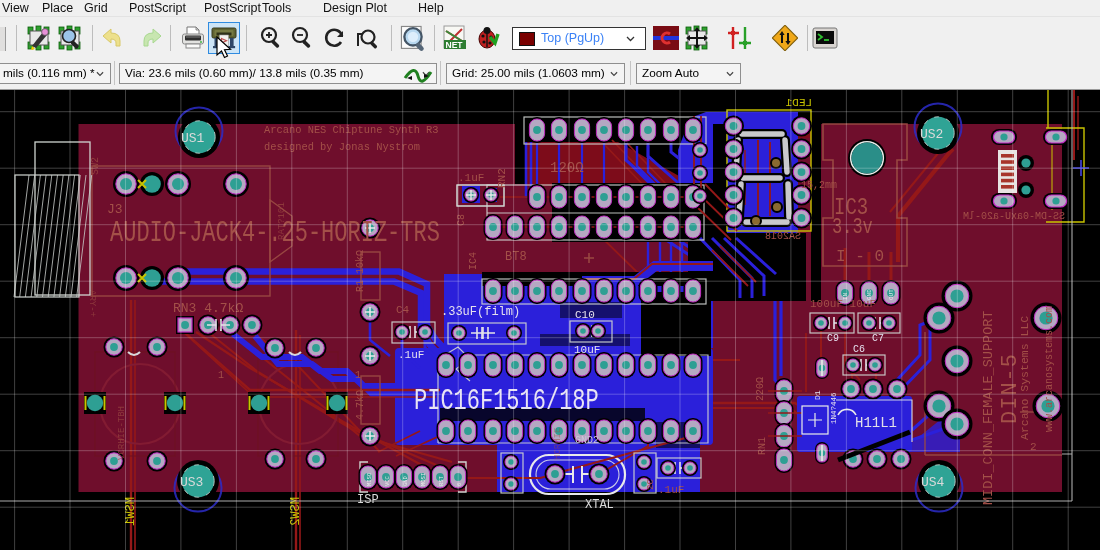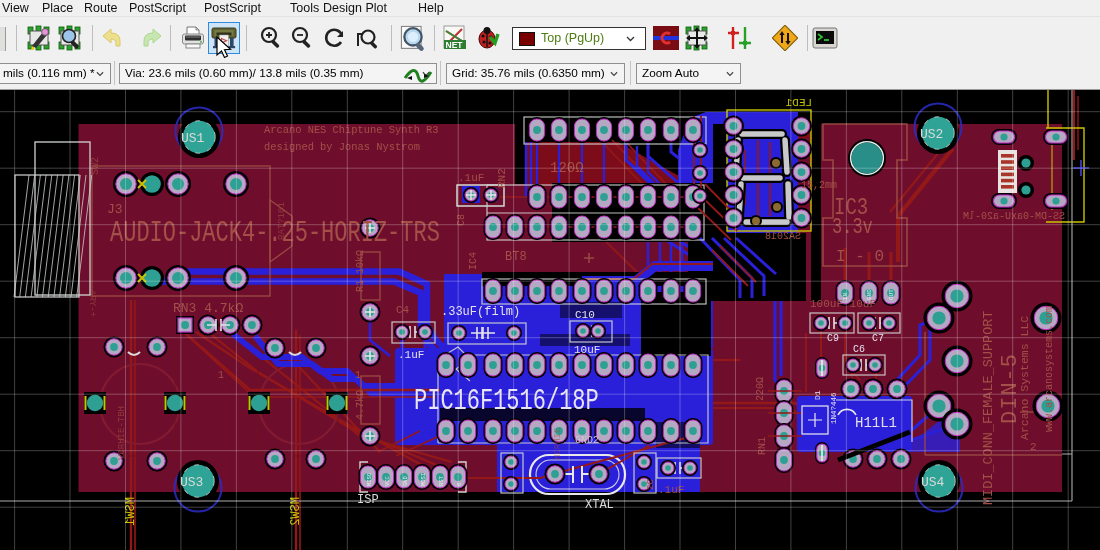--- a/index.html
+++ b/index.html
@@ -1,20 +1,20 @@
 <!DOCTYPE html>
 <html><head><meta charset="utf-8"><style>html,body{margin:0;padding:0;width:1100px;height:550px;overflow:hidden;background:#000;}body{font-family:"Liberation Sans",sans-serif;-webkit-font-smoothing:antialiased;}.chrome{position:absolute;left:0;top:0;width:1100px;height:90px;background:#f0f0f0;}.menubar{position:absolute;left:0;top:0;width:1100px;height:17px;font-size:12.5px;color:#111;}.menubar span{position:absolute;top:1px;}.tb1{position:absolute;left:0;top:17px;width:1100px;height:40px;}.tb2{position:absolute;left:0;top:57px;width:1100px;height:33px;border-bottom:1px solid #9a9a9a;box-sizing:border-box;}.sep{position:absolute;top:8px;width:1px;height:26px;background:#bdbdbd;}.sep2{position:absolute;top:4px;width:1px;height:24px;background:#c4c4c4;}.ico{position:absolute;top:8px;width:26px;height:26px;}.combo{position:absolute;top:6px;height:21px;background:#f4f4f4;border:1px solid #8f8f8f;box-sizing:border-box;font-size:11.8px;color:#000;white-space:nowrap;overflow:hidden;}.combo .t{position:absolute;left:5px;top:2px;}.chev{position:absolute;top:7px;width:8px;height:6px;}.tooltip{position:absolute;left:222px;top:61px;width:229px;height:17px;background:#fff;border:1px solid #646464;font-size:11.3px;color:#111;z-index:30;white-space:nowrap;}</style></head><body>
 <div class="chrome">
     <div class="menubar">
       <span style="left:2px">View</span>
       <span style="left:42px">Place</span>
-      <span style="left:84px">Route</span>
+      <span style="left:84px">Grid</span>
       <span style="left:129px">PostScript</span>
       <span style="left:204px">PostScript</span>
-      <span style="left:290px">Tools</span>
+      <span style="left:262px">Tools</span>
       <span style="left:323px">Design Plot</span>
       <span style="left:418px">Help</span>
     </div>
     <div style="position:absolute;left:0;top:16px;width:1100px;height:1px;background:#e3e3e3"></div>
     <div class="tb1">
       <div style="position:absolute;left:0;top:10px;width:5px;height:24px;background:#e0dfde;border-right:1px solid #999"></div>
       <div class="sep" style="left:16px"></div>
       <div class="sep" style="left:91.5px"></div>
       <div class="sep" style="left:170px"></div>
       <div class="sep" style="left:246px"></div>
@@ -106,21 +106,21 @@
       <svg class="ico" style="left:476px;top:8px;width:26px;height:26px" viewBox="0 0 26 26">
         <ellipse cx="11" cy="14" rx="8" ry="9" fill="#c02020" stroke="#400" stroke-width="1"></ellipse>
         <circle cx="11" cy="5.5" r="3.5" fill="#111"></circle>
         <path d="M11,6 v16" stroke="#111" stroke-width="1.4"></path>
         <circle cx="7" cy="11" r="1.6" fill="#111"></circle>
         <circle cx="15" cy="12" r="1.6" fill="#111"></circle>
         <circle cx="8" cy="17" r="1.6" fill="#111"></circle>
         <circle cx="14" cy="18" r="1.6" fill="#111"></circle>
         <path d="M14,12 l5,6 3,-9" fill="none" stroke="#20a020" stroke-width="3.4"></path>
       </svg>
-      <div style="position:absolute;left:512px;top:10px;width:134px;height:23px;background:#fff;border:1px solid #333;box-sizing:border-box;font-size:12.5px;color:#4d7c0f">
+      <div style="position:absolute;left:512px;top:10px;width:134px;height:23px;background:#fff;border:1px solid #333;box-sizing:border-box;font-size:12.5px;color:#3b82f6">
         <div style="position:absolute;left:6px;top:4px;width:14px;height:12px;background:#7A0000;border:1px solid #111"></div>
         <span style="position:absolute;left:28px;top:3px">Top (PgUp)</span>
         <svg style="position:absolute;left:113px;top:8px" width="9" height="6" viewBox="0 0 9 6">
           <path d="M1,1 L4.5,4.5 L8,1" fill="none" stroke="#333" stroke-width="1.3"></path>
         </svg>
       </div>
       <svg class="ico" style="left:652px;top:8px;width:28px;height:26px" viewBox="0 0 26 26">
         <rect x="0" y="1" width="26" height="24" fill="#7A0C14"></rect>
         <rect x="0" y="11" width="26" height="4" fill="#2233dd"></rect>
         <path d="M17,9 a5,5 0 1 0 0,8" fill="none" stroke="#e03030" stroke-width="3"></path>
@@ -167,21 +167,21 @@
         <svg class="chev" style="left:302px" viewBox="0 0 9 6">
           <path d="M1,1 L4.5,4.5 L8,1" fill="none" stroke="#444" stroke-width="1.3"></path>
         </svg>
       </div>
       <svg style="position:absolute;left:403px;top:5px" width="30" height="26" viewBox="0 0 30 26">
         <path d="M2,16 q10,-14 13,-2 q3,12 13,-4" fill="none" stroke="#208020" stroke-width="3"></path>
         <path d="M4,16 l5,-2 0,4 z M26,14 l-5,-2 0,4 z" fill="#111"></path>
       </svg>
       <div class="sep2" style="left:440px"></div>
       <div class="combo" style="left:446px;width:179px">
-        <span class="t" style="left:5px">Grid: 35.76 mils (0.6350 mm)</span>
+        <span class="t" style="left:5px">Grid: 25.00 mils (1.0603 mm)</span>
         <svg class="chev" style="left:163px" viewBox="0 0 9 6">
           <path d="M1,1 L4.5,4.5 L8,1" fill="none" stroke="#444" stroke-width="1.3"></path>
         </svg>
       </div>
       <div class="sep2" style="left:630px"></div>
       <div class="combo" style="left:636px;width:105px">
         <span class="t" style="left:5px">Zoom Auto</span>
         <svg class="chev" style="left:89px" viewBox="0 0 9 6">
           <path d="M1,1 L4.5,4.5 L8,1" fill="none" stroke="#444" stroke-width="1.3"></path>
         </svg>

